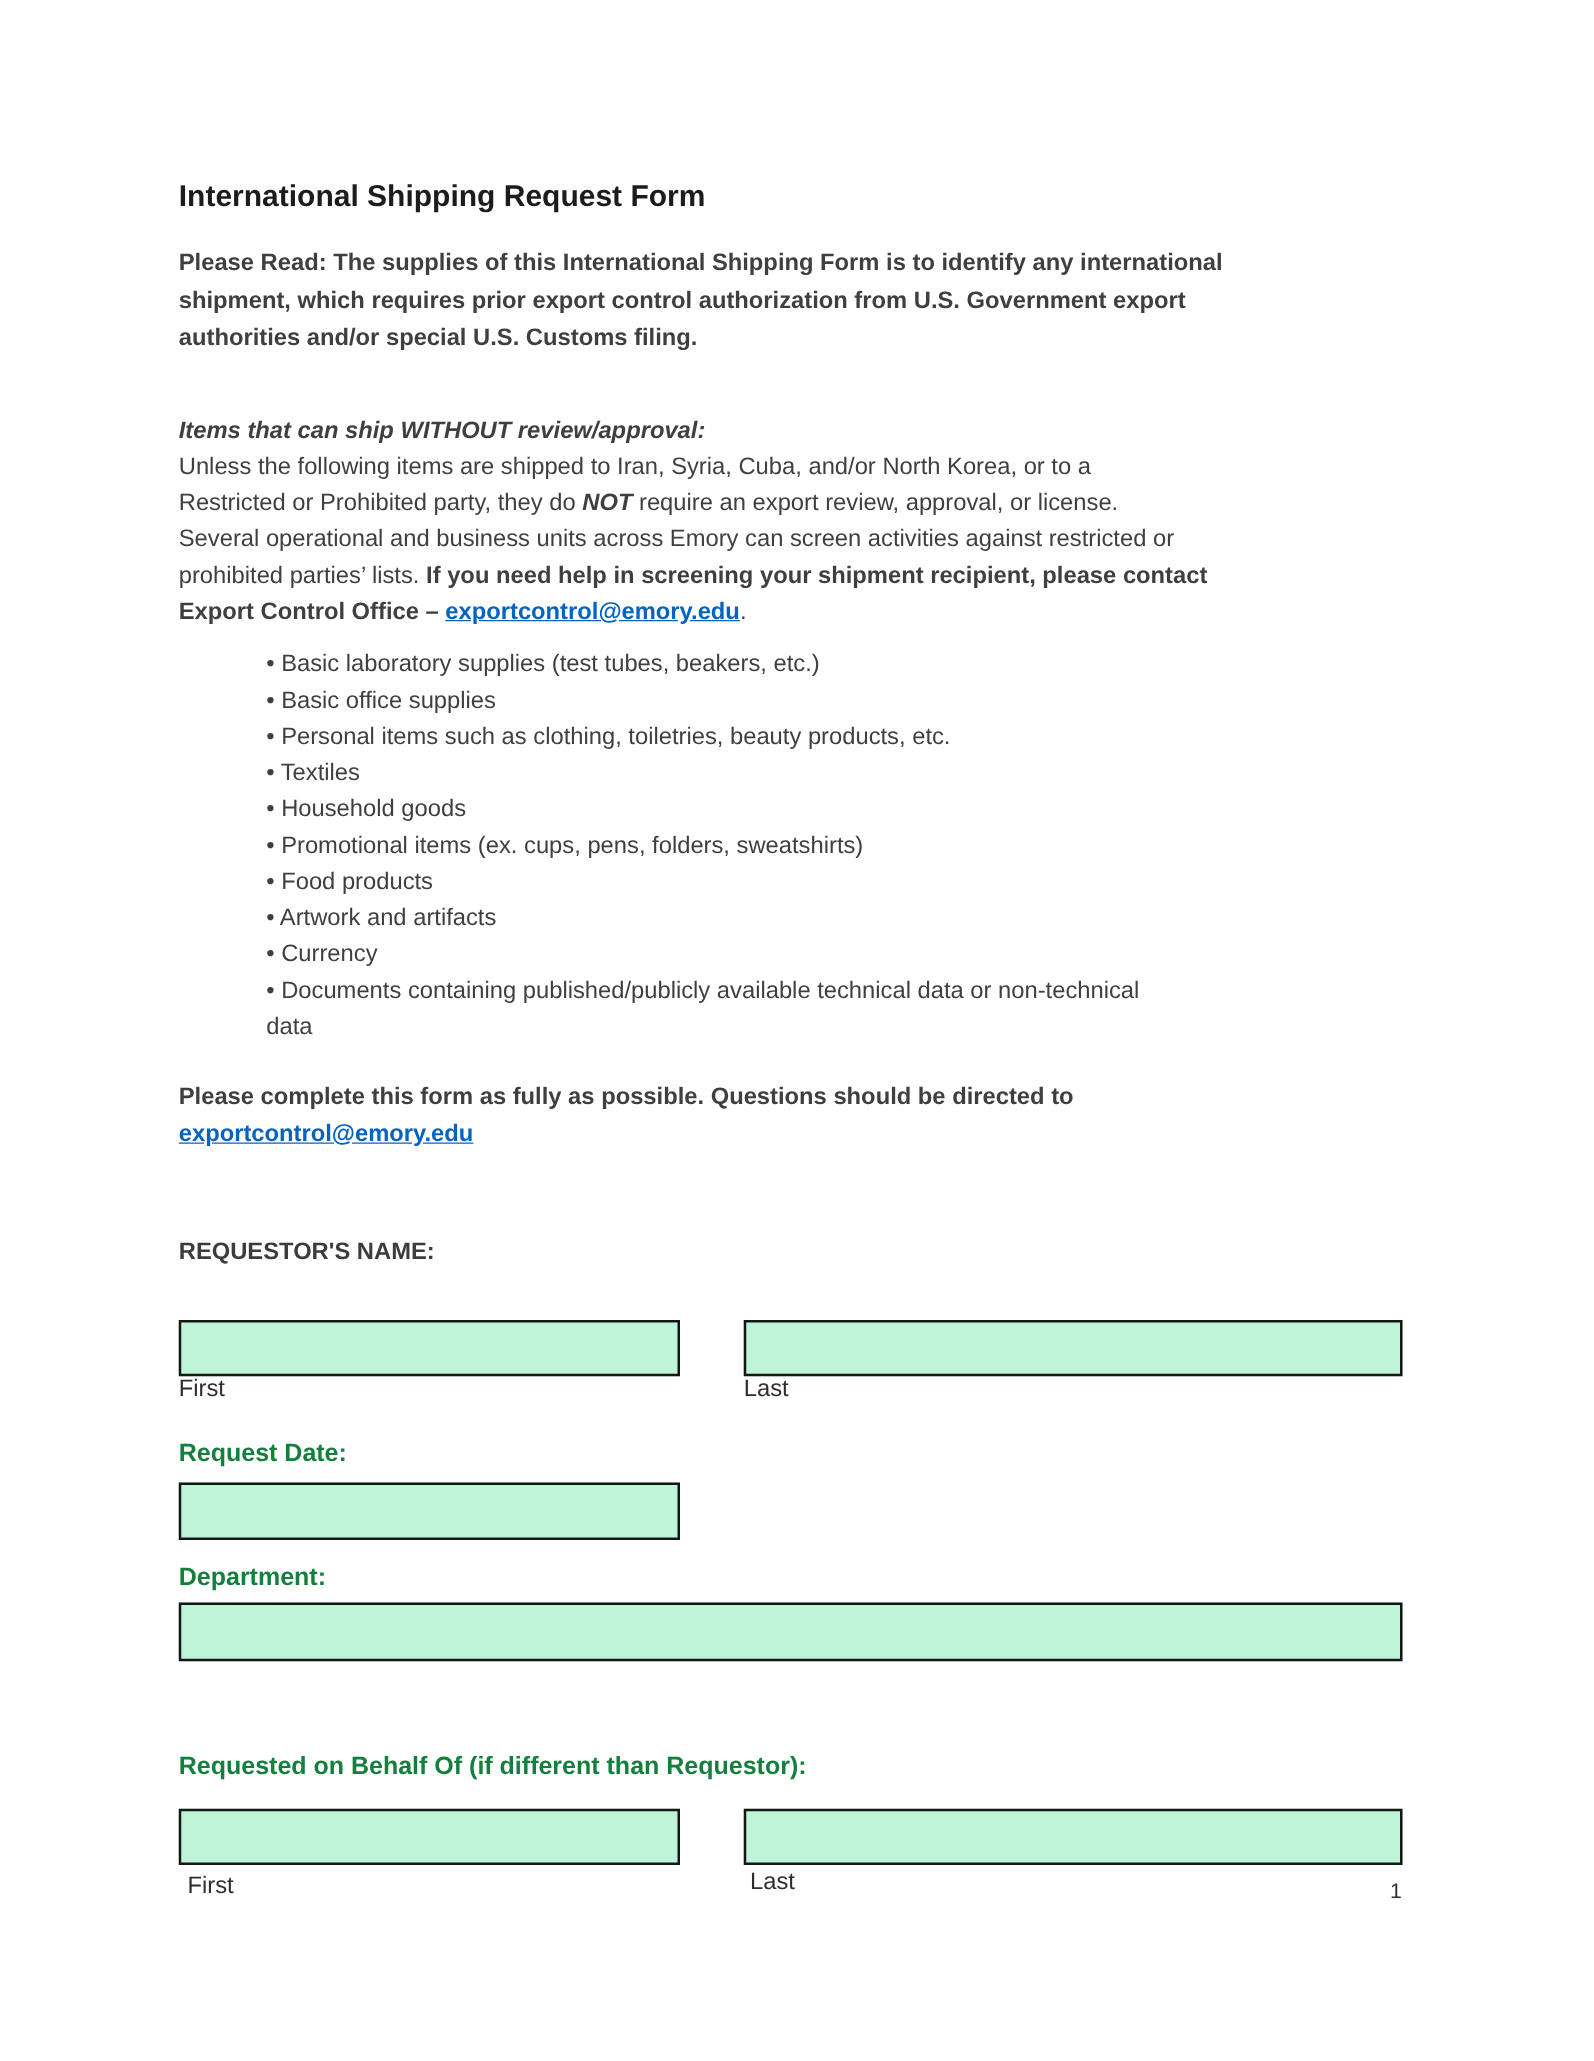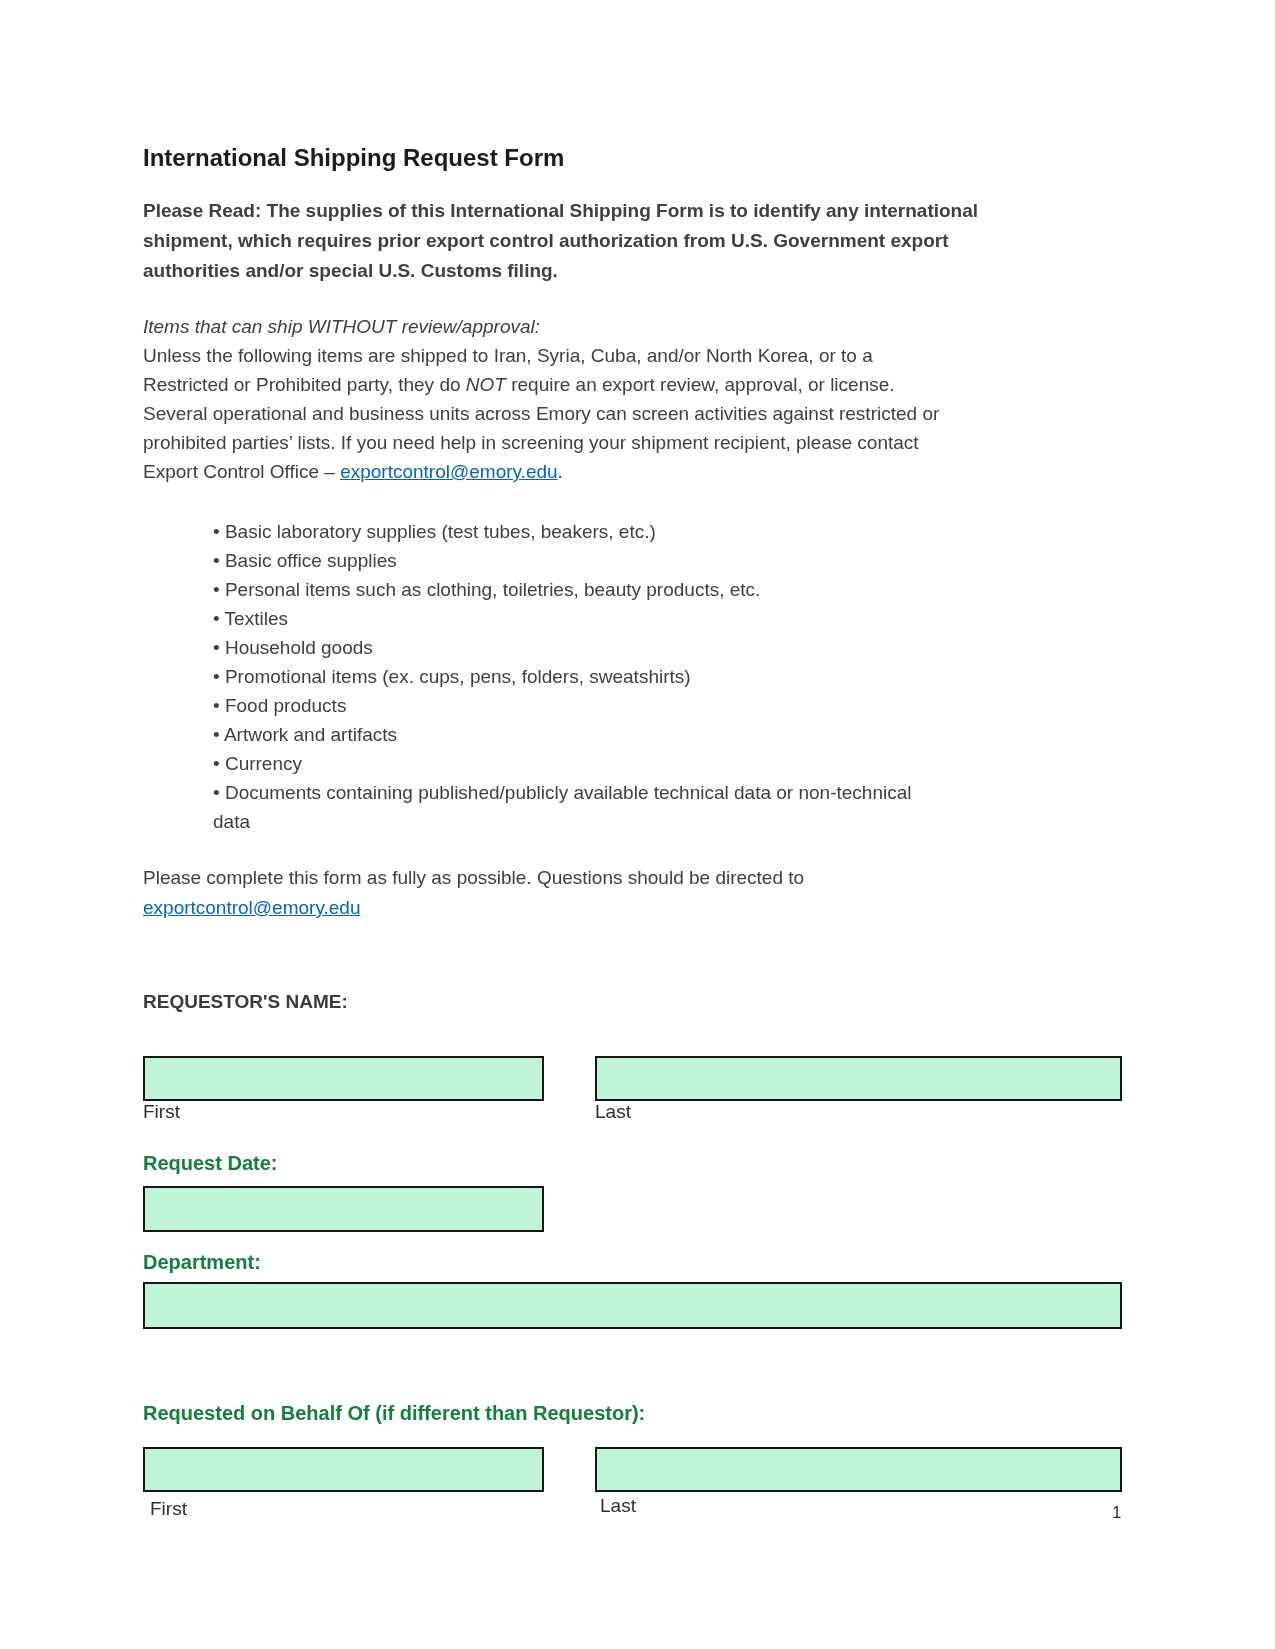--- a/index.html
+++ b/index.html
@@ -13,24 +13,24 @@
   }
   .abs { position:absolute; }
   .doc-title {
     left:143px; top:141px;
     font-size:24px; font-weight:bold; color:#1c1c1c;
     line-height:34px;
   }
   .para { left:143px; width:990px; font-size:19px; }
   .intro { top:196px; line-height:30px; font-weight:bold; }
   .ship  { top:312px; line-height:29px; }
-  .bi { font-weight:normal; font-style:italic; }
-  .b  { font-weight:normal; }
+  .bi { font-weight:bold; font-style:italic;margin-top:18px; }
+  .b  { font-weight:bold; }
   .bullets { left:213px; top:517px; width:860px; font-size:19px; line-height:29px; }
-  .closing { top:863px; line-height:30px; }
+  .closing { top:863px; line-height:30px;font-weight:bold; }
   a.link, .link {
     color:var(--link-color,#0563C1);
     text-decoration:underline;
     cursor:pointer;
   }
   .section-heading {
     left:143px; font-size:19px; font-weight:bold; color:#3c3c3c;
   }
   .req-heading { top:991px; }
   .form-label {

